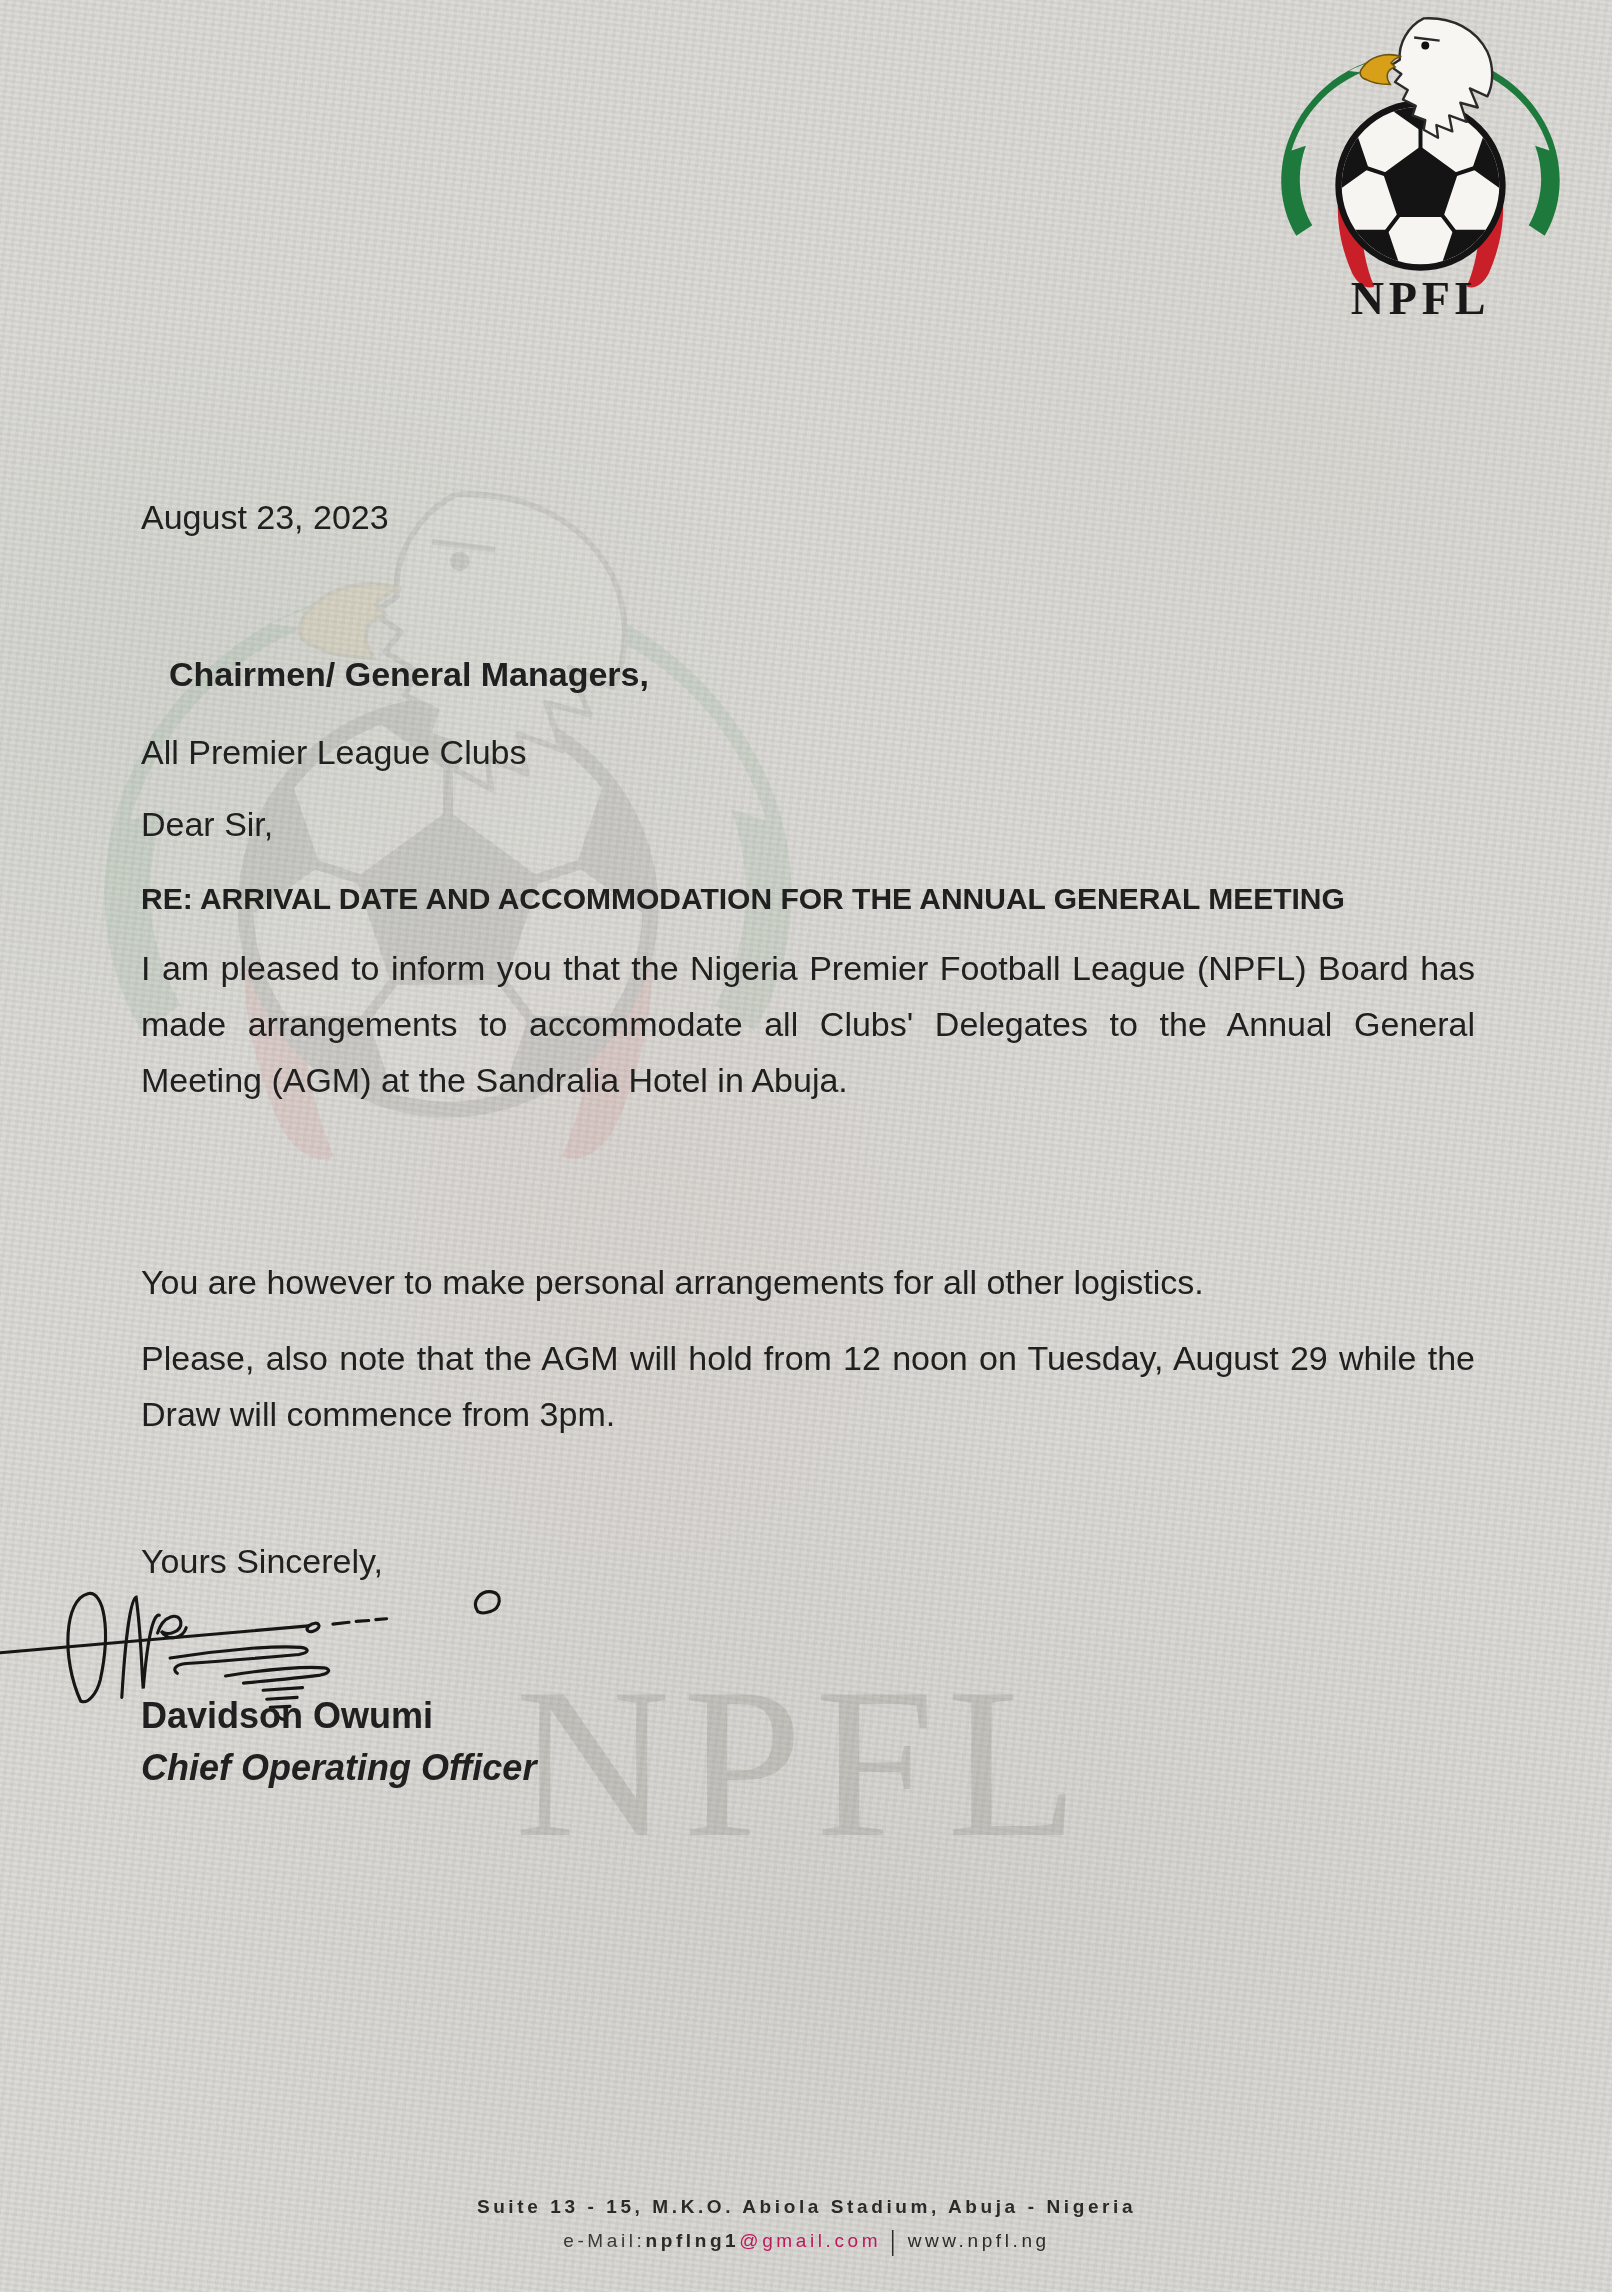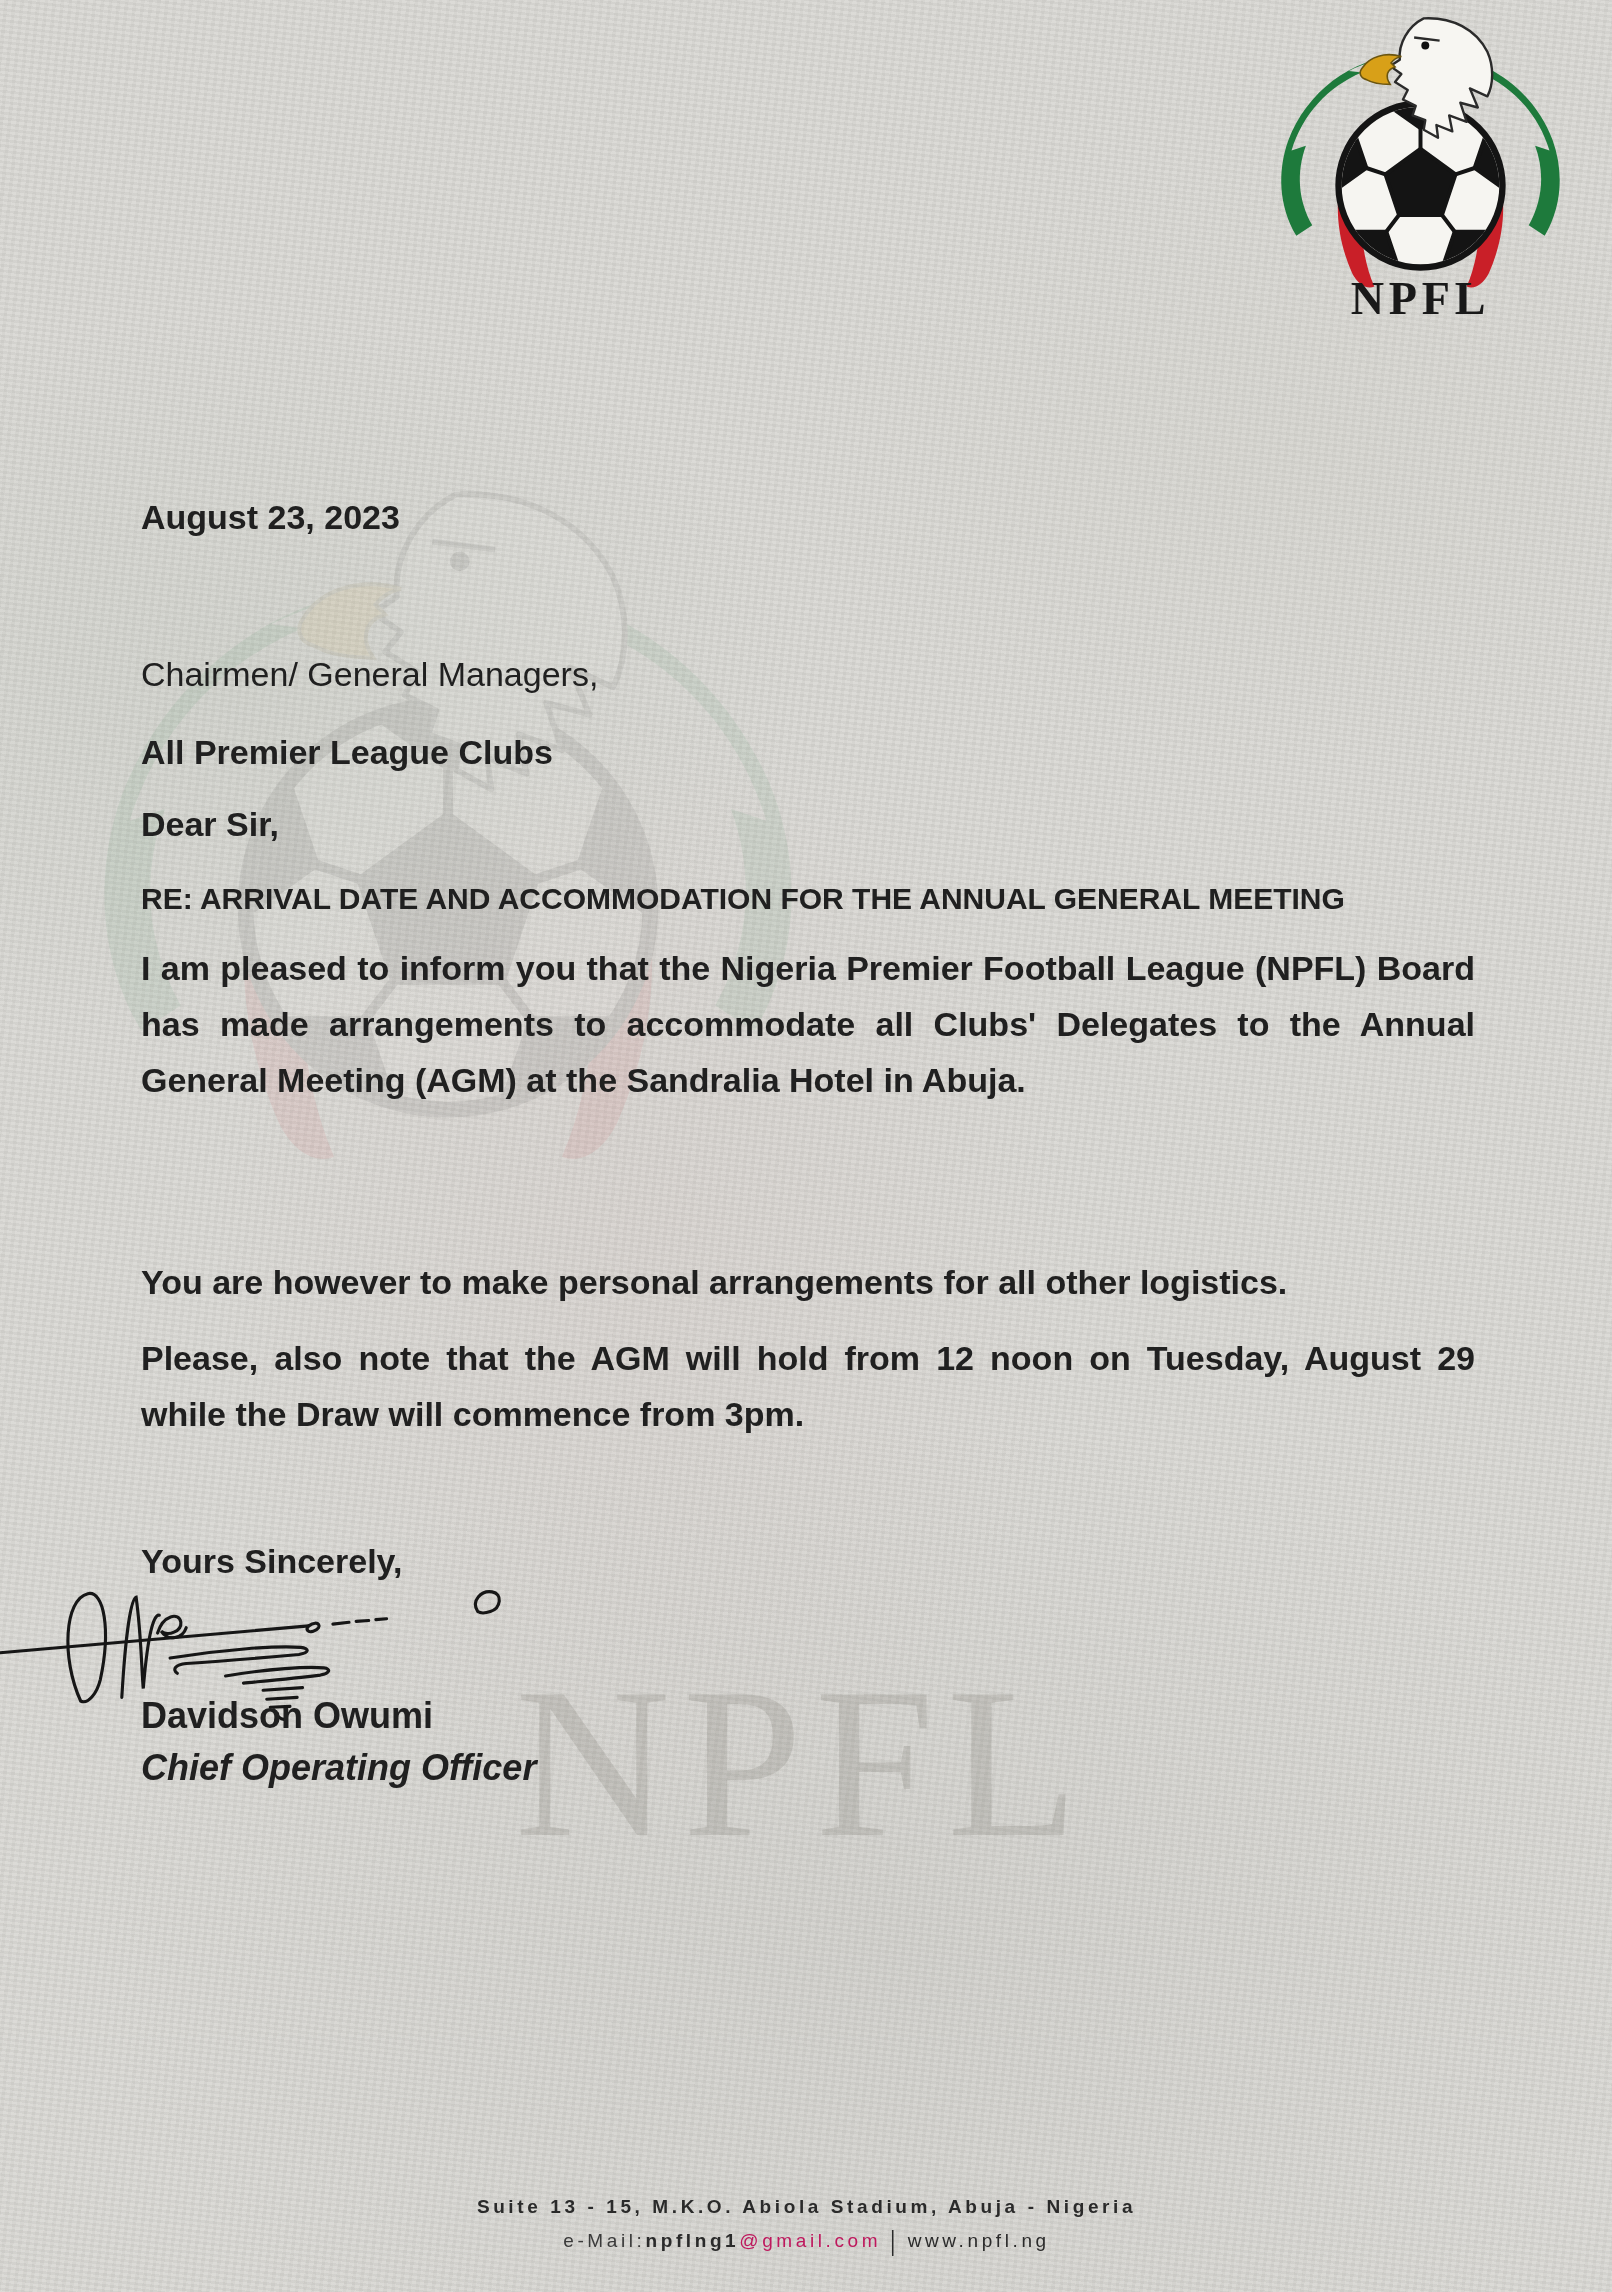--- a/index.html
+++ b/index.html
@@ -18,23 +18,23 @@
     position:absolute;inset:0;
     background:
       radial-gradient(ellipse 806px 537px at 15% 30%, rgba(140,160,140,0.10), rgba(0,0,0,0) 70%),
       radial-gradient(ellipse 627px 806px at 40% 55%, rgba(190,150,150,0.08), rgba(0,0,0,0) 70%),
       radial-gradient(ellipse 716px 448px at 80% 20%, rgba(200,200,190,0.18), rgba(0,0,0,0) 70%),
       radial-gradient(ellipse 1075px 716px at 55% 85%, rgba(120,120,115,0.08), rgba(0,0,0,0) 75%),
       repeating-linear-gradient(7deg, rgba(255,255,255,0.05) 0 2.7px, rgba(90,90,85,0.05) 2.7px 5.4px),
       repeating-linear-gradient(96deg, rgba(255,255,255,0.04) 0 4.5px, rgba(100,100,95,0.04) 4.5px 8px);
     pointer-events:none;
   }
-  .block{position:absolute;left:141px;width:1334px;font-size:34px;line-height:56px;font-weight:bold;}
+  .block{position:absolute;left:141px;width:1334px;font-size:34px;line-height:56px;}
   .justified{text-align:justify;text-align-last:left;}
-  .bold{font-weight:normal;}
+  .bold{font-weight:bold;margin-left:28px;}
   .subject{font-weight:bold;white-space:nowrap;font-size:30px;}
   .sig-name{font-weight:bold;font-size:36px;}
   .sig-title{font-weight:bold;font-style:italic;font-size:36px;}
 
   .logo-main{position:absolute;left:1239px;top:7.2px;width:363px;height:322px;}
   .logo-watermark-graphic{
     position:absolute;left:0px;top:466px;width:896px;height:796px;
     opacity:0.07;pointer-events:none;
   }
   .text-watermark{

